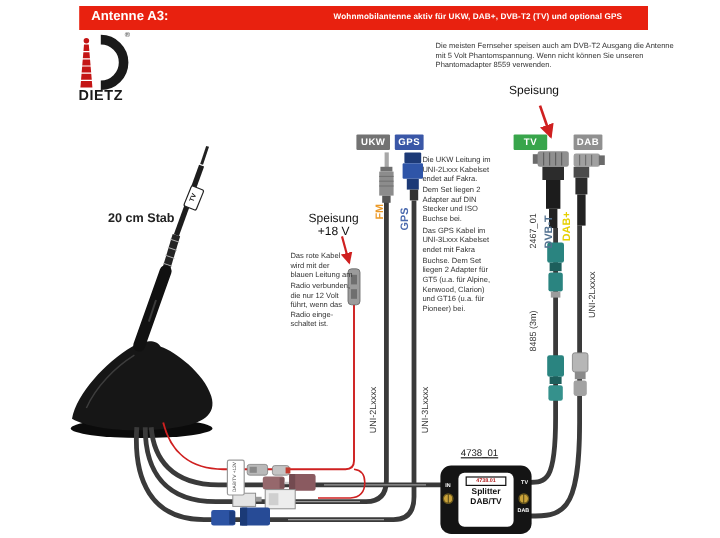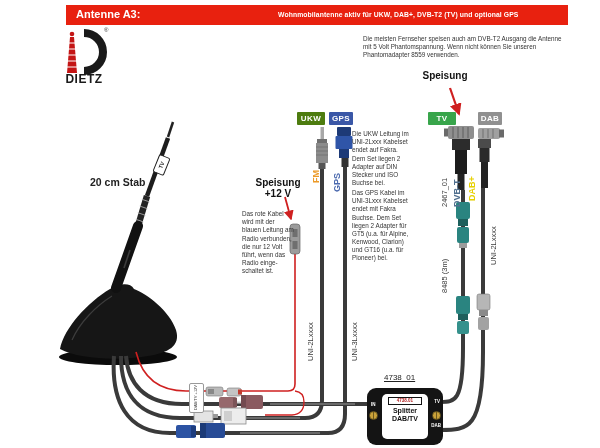--- a/index.html
+++ b/index.html
@@ -1,30 +1,30 @@
 <!DOCTYPE html>
 <html><head>
 <meta charset="utf-8">
 <style>
   html,body{margin:0;padding:0;background:#fff;}
   .stage{position:relative;width:600px;height:448px;background:#ffffff;overflow:hidden;
          font-family:"Liberation Sans","DejaVu Sans",sans-serif;color:#222;}
   svg.layer{position:absolute;left:0;top:0;z-index:1;}
   .txt{position:absolute;z-index:2;}
   
-  .hbar{position:absolute;left:66px;top:5px;width:474px;height:20px;background:#e8210f;z-index:2;padding-left:28px;}
+  .hbar{position:absolute;left:66px;top:5px;width:474px;height:20px;background:#e8210f;z-index:2;}
   .htitle{position:absolute;left:10px;top:3px;font-size:11px;font-weight:bold;color:#fff;}
   .hsub{position:absolute;left:212px;top:6px;font-size:6.8px;font-weight:bold;color:#fff;letter-spacing:.1px;}
   
   .logo{position:absolute;left:60px;top:26px;width:72px;height:62px;z-index:2;}
   .logo .reg{position:absolute;left:44px;top:1px;font-size:6px;color:#333;}
   .logo .brand{position:absolute;left:0px;top:46px;width:48px;text-align:center;font-size:12px;font-weight:bold;color:#1a1a1a;letter-spacing:.5px;}
   
   .note{position:absolute;font-size:6.3px;line-height:1.3;color:#333;z-index:2;}
-  .callout{position:absolute;text-align:center;font-weight:bold;color:#111;z-index:2;line-height:1.12;}
+  .callout{position:absolute;text-align:center;font-weight:normal;color:#111;z-index:2;line-height:1.12;}
   .callout .l1,.callout .l2{display:block;font-size:10px;}
   
   .portbox{position:absolute;height:13px;color:#fff;font-weight:bold;font-size:8px;display:flex;align-items:center;justify-content:center;letter-spacing:.4px;border-radius:1px;z-index:2;}
   
   .vlab{position:absolute;transform:rotate(-90deg);transform-origin:0 0;white-space:nowrap;font-size:7.5px;color:#3a3a3a;z-index:2;}
   .vlab.b{font-weight:bold;font-size:9px;}
   
   .rodtag{position:absolute;left:152px;top:159px;width:17px;height:10px;background:#fff;border:1px solid #222;border-radius:2px;
           transform:rotate(-68deg);display:flex;align-items:center;justify-content:center;font-size:5.5px;font-weight:bold;z-index:2;}
   .wiretag{position:absolute;left:189px;top:383px;width:13px;height:28px;background:#fff;border:1px solid #999;border-radius:2px;z-index:2;}
@@ -210,25 +210,25 @@
   <div class="note" style="left:363px;top:35px;width:200px;">Die meisten Fernseher speisen auch am DVB-T2 Ausgang die Antenne mit 5 Volt Phantomspannung. Wenn nicht können Sie unseren Phantomadapter 8559 verwenden.</div>
   <div class="note" style="left:352px;top:130px;width:57px;">Die UKW Leitung im UNI-2Lxxx Kabelset endet auf Fakra. Dem Set liegen 2 Adapter auf DIN Stecker und ISO Buchse bei.</div>
   <div class="note" style="left:352px;top:189px;width:60px;">Das GPS Kabel im UNI-3Lxxx Kabelset endet mit Fakra Buchse. Dem Set liegen 2 Adapter für GT5 (u.a. für Alpine, Kenwood, Clarion) und GT16 (u.a. für Pioneer) bei.</div>
   <div class="note" style="left:242px;top:210px;width:52px;">Das rote Kabel wird mit der blauen Leitung am Radio verbunden, die nur 12 Volt führt, wenn das Radio einge­schaltet ist.</div>
 
   <div class="callout" style="left:395px;top:70px;width:100px;">
     <span class="l1">Speisung</span>
   </div>
   <div class="callout" style="left:243px;top:177px;width:70px;">
     <span class="l1">Speisung</span>
-    <span class="l2">+12 V</span>
+    <span class="l2">+18 V</span>
   </div>
   <div class="txt" style="left:90px;top:176px;font-weight:bold;font-size:10.5px;">20 cm Stab</div>
 
-  <div class="portbox" style="left:297px;width:28px;top:112px;background:#4d7c0f;">UKW</div>
+  <div class="portbox" style="left:297px;width:28px;top:112px;background:#737373;">UKW</div>
   <div class="portbox" style="left:329px;width:24px;top:112px;background:#3a57a7;">GPS</div>
   <div class="portbox" style="left:428px;width:28px;top:112px;background:#38a54b;">TV</div>
   <div class="portbox" style="left:478px;width:24px;top:112px;background:#909090;">DAB</div>
 
   <div class="vlab b" style="left:311px;top:183px;color:#ec9a28;">FM</div>
   <div class="vlab b" style="left:332px;top:192px;color:#4a69ae;">GPS</div>
   <div class="vlab" style="left:306px;top:361px;">UNI-2Lxxxx</div>
   <div class="vlab" style="left:350px;top:361px;">UNI-3Lxxxx</div>
   <div class="vlab" style="left:440px;top:207px;">2467_01</div>
   <div class="vlab b" style="left:452px;top:207px;color:#51708f;">DVB-T</div>

